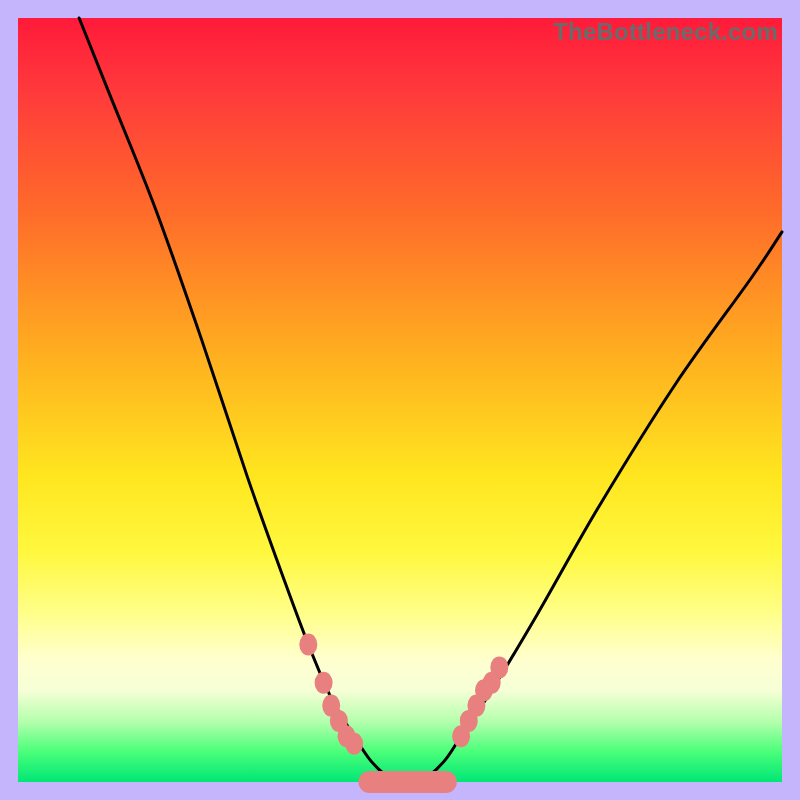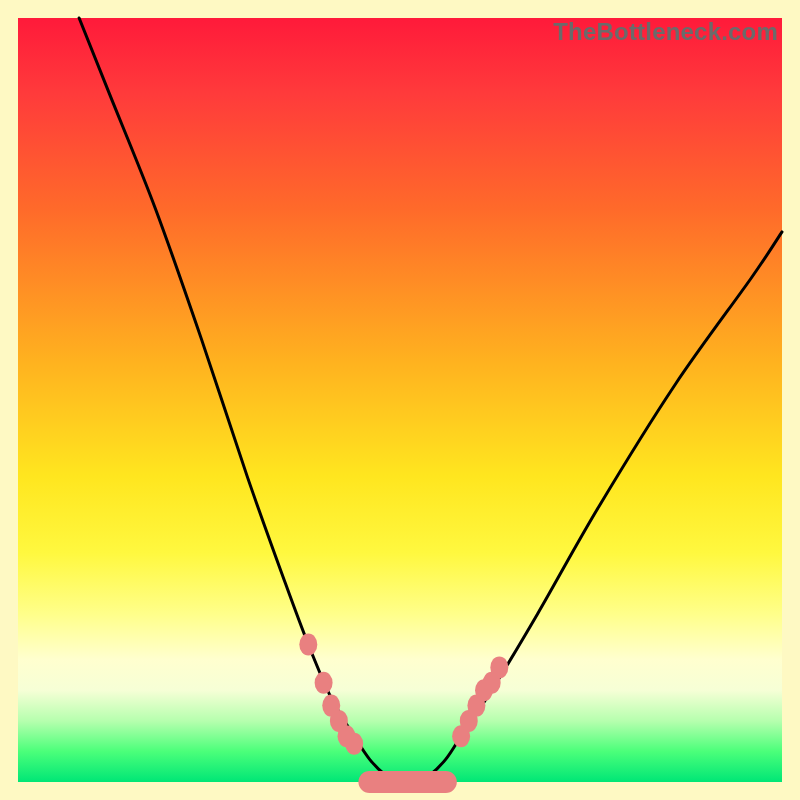--- a/index.html
+++ b/index.html
@@ -8,21 +8,21 @@
     width: 800px;
     height: 800px;
     background: #000;
     overflow: hidden;
     font-family: Arial, Helvetica, sans-serif;
   }
   .frame {
     position: relative;
     width: 800px;
     height: 800px;
-    background: #fef9c3;
+    background: #c4b5fd;
     text-align: center;
   }
   .plot-area {
     position: absolute;
     left: 18px;
     top: 18px;
     width: 764px;
     height: 764px;
     background: linear-gradient(
       to bottom,

